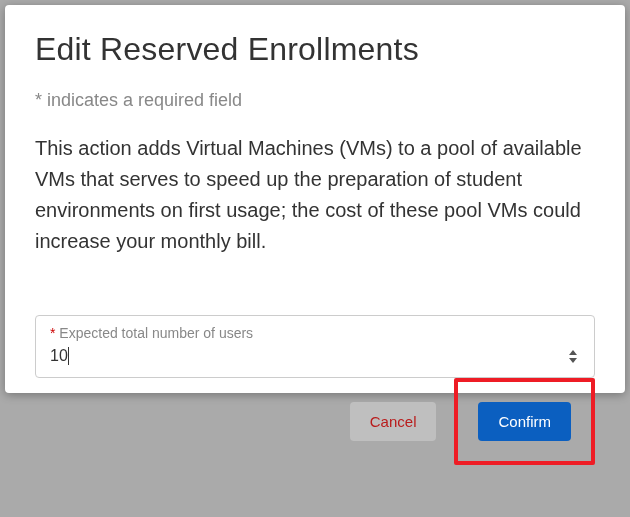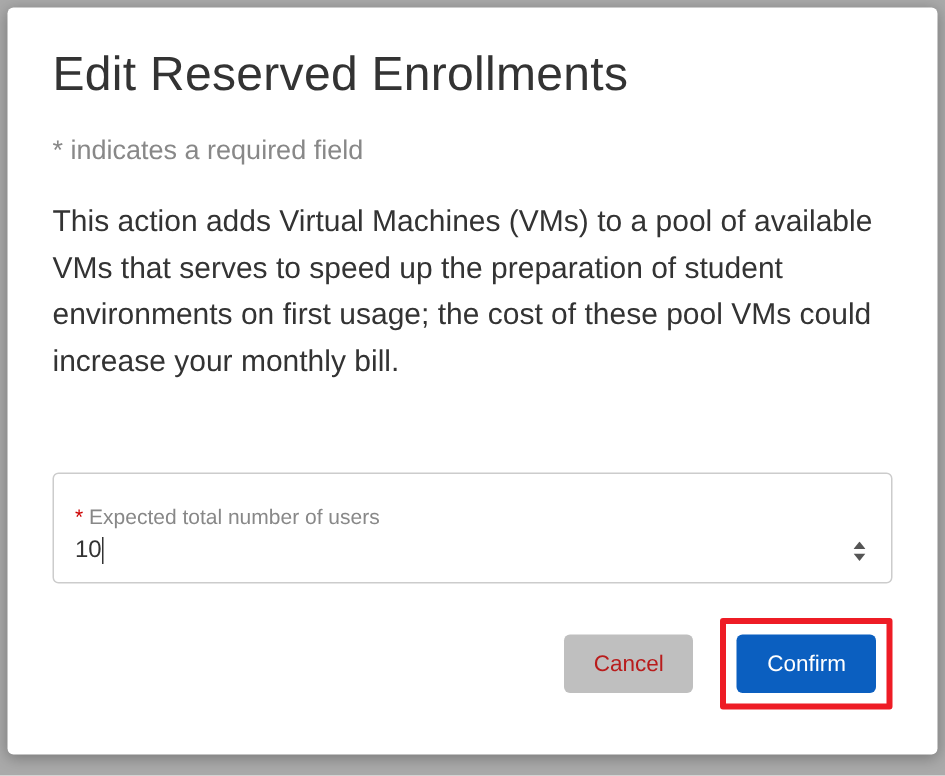--- a/index.html
+++ b/index.html
@@ -12,21 +12,21 @@
       width: 630px;
       height: 517px;
       background: #aaa;
       overflow: hidden;
     }
     .modal {
       position: absolute;
       left: 5px;
       top: 5px;
       width: 620px;
-      height: 498px;
+      height: 388px;
       background: #ffffff;
       border-radius: 4px;
       box-shadow: 0 2px 10px rgba(0,0,0,0.3);
       padding: 26px 30px 30px 30px;
       display: flex;
       flex-direction: column;
     }
     .title {
       font-size: 32px;
       font-weight: 400;
@@ -41,21 +41,21 @@
     }
     .description {
       font-size: 20px;
       color: #333333;
       line-height: 1.55;
       margin-bottom: 58px;
     }
     .field-group {
       border: 1px solid #cccccc;
       border-radius: 4px;
-      padding: 20px 14px 12px 14px;
+      padding: 9px 14px 12px 14px;
       position: relative;
     }
     .field-label {
       font-size: 14px;
       color: #888888;
       margin-bottom: 6px;
       display: block;
     }
     .field-label .asterisk {
       color: #cc0000;
@@ -112,21 +112,21 @@
     .btn-cancel {
       background: #bfbfbf;
       color: #b91c1c;
     }
     .btn-confirm {
       background: #0b5fc0;
       color: #ffffff;
     }
     .highlight-box {
       border: 4px solid #ee1c25;
-      padding: 7px;
+      padding: 20px;
       border-radius: 2px;
       display: inline-flex;
     }
   </style>
 </head>
 <body>
 
 <div class="modal">
 
   <h1 class="title">Edit Reserved Enrollments</h1>

